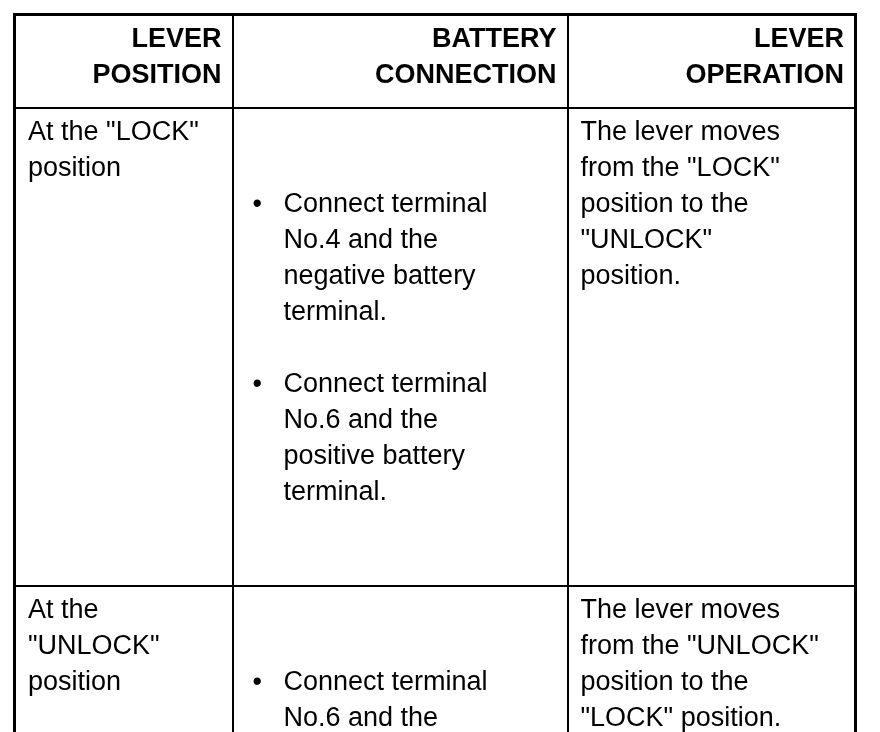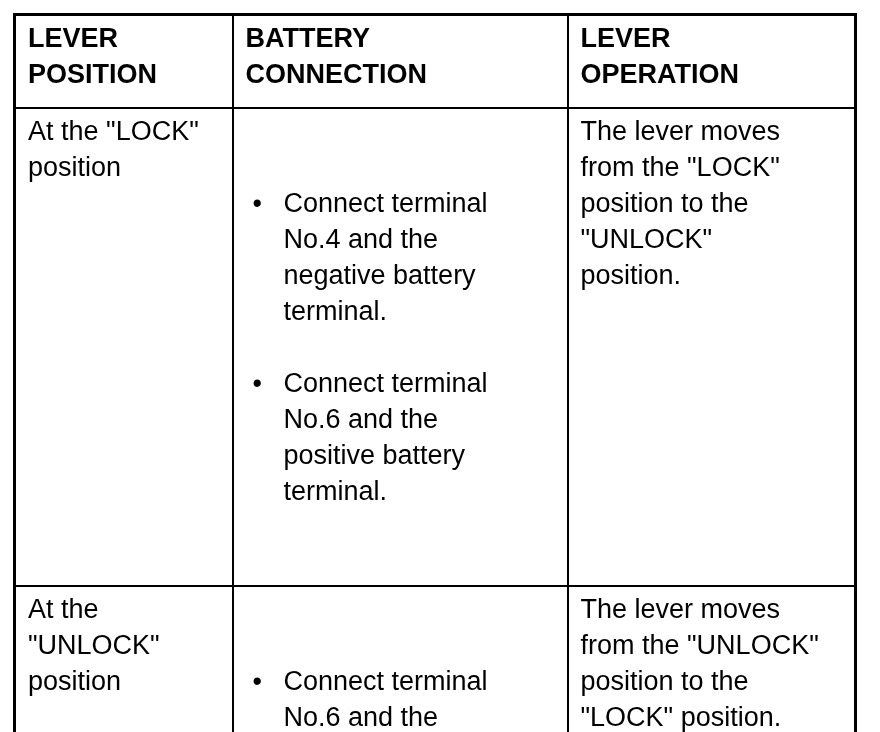--- a/index.html
+++ b/index.html
@@ -30,21 +30,21 @@
     border: 2px solid #000000;
     vertical-align: top;
     padding: 4px 10px 4px 12px;
     font-size: 27px;
     line-height: 36px;
     white-space: pre-line;
     overflow: hidden;
   }
   table.spec-table th {
     font-weight: bold;
-    text-align: left;
+    text-align: right;
     height: 83px;
   }
   tr.data-row-1 td { height: 300px; }
   tr.data-row-2 td { height: 300px; }
   .col-1 { width: 218px; }
   .col-2 { width: 335px; }
   .col-3 { width: 288px; }
   td.bullet-cell { padding-left: 12px; }
   ul.bullet-list {
     list-style: none;

